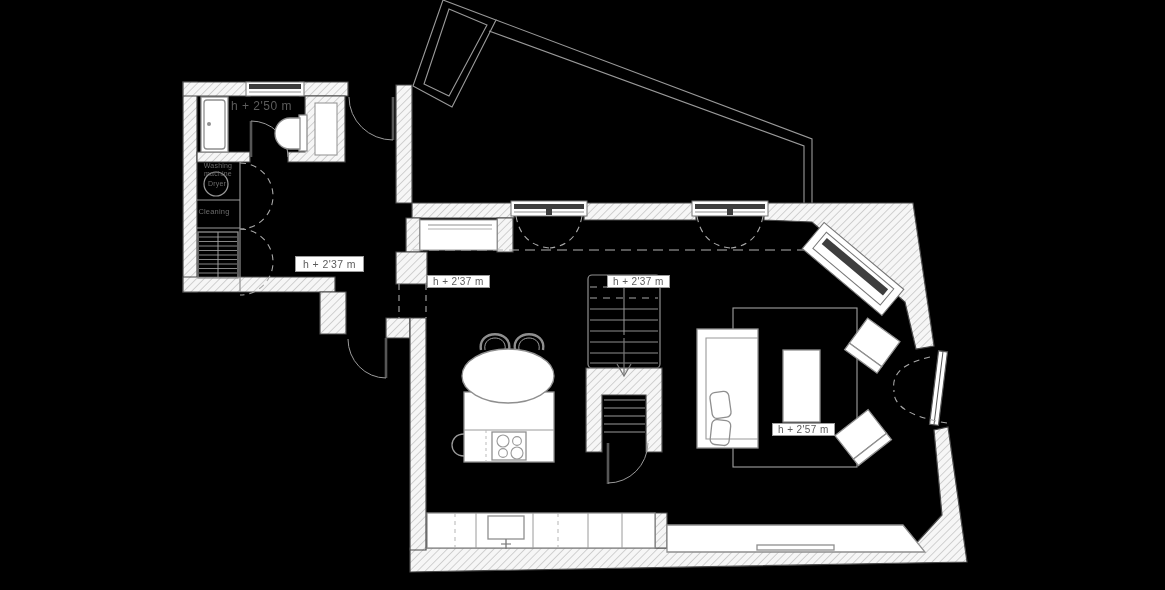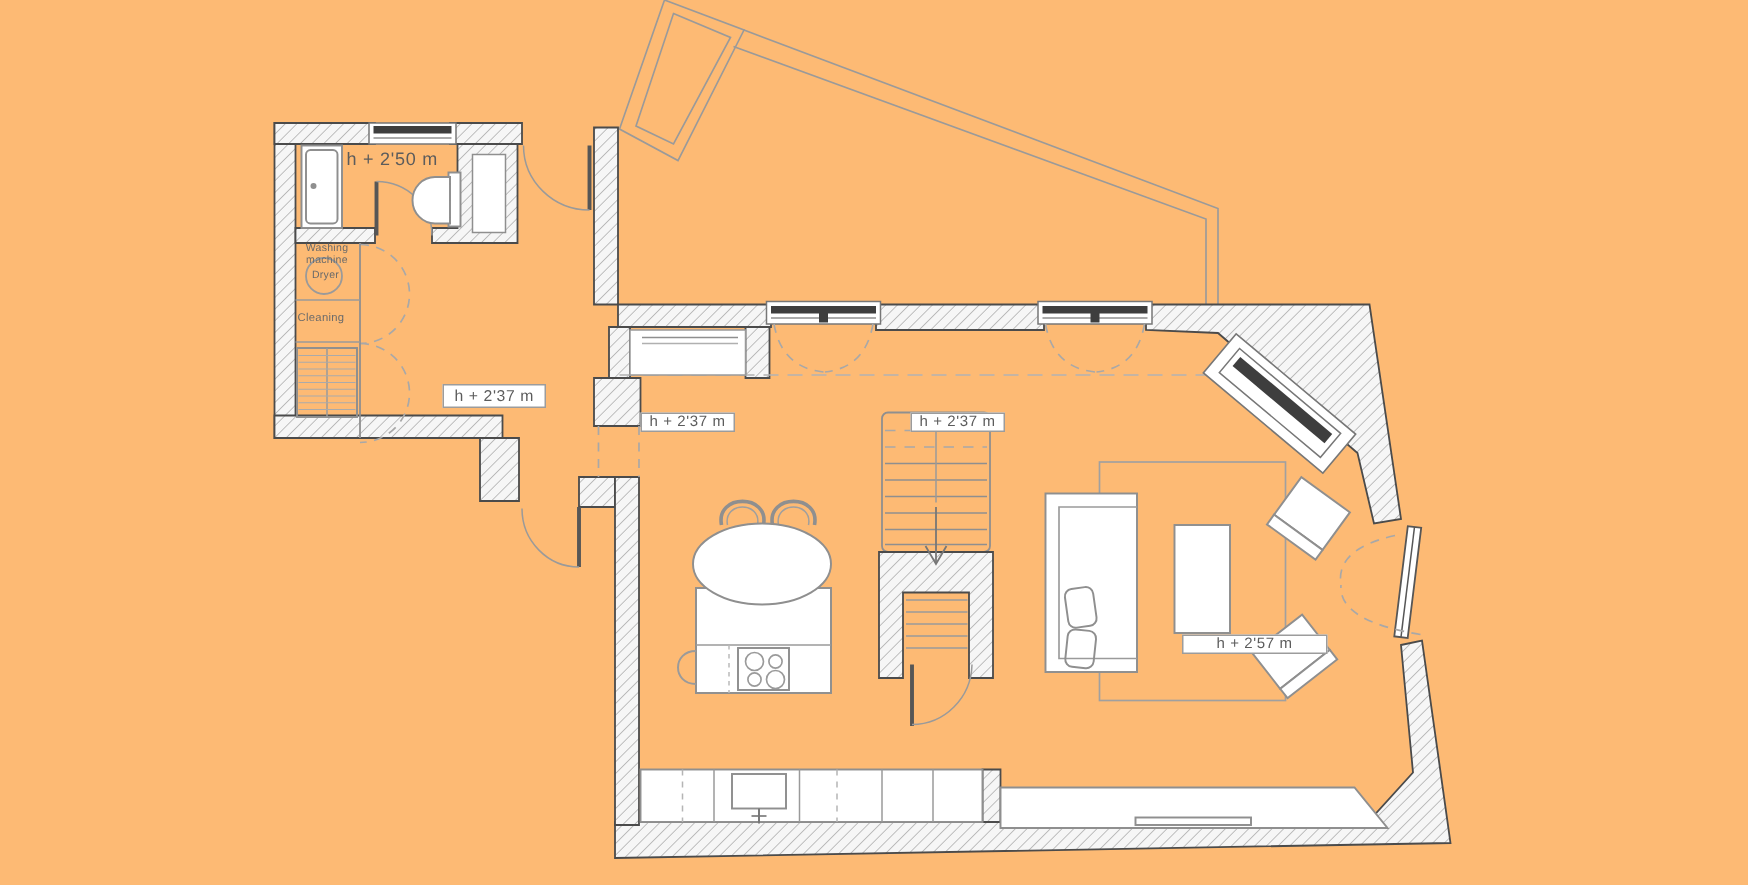--- a/index.html
+++ b/index.html
@@ -1,19 +1,19 @@
 <!DOCTYPE html>
 <html><head>
 <meta charset="utf-8">
 <style>
   html,body{margin:0;padding:0;background:#ffffff;}
   .plan{
     position:relative;
     width:1165px;height:590px;
-    background:#fdba74;
+    background:#000000;
     font-family:"Liberation Sans", sans-serif;
     overflow:hidden;
   }
   .plan svg{position:absolute;left:0;top:0;}
   .lbl{position:absolute;color:#5c5c5c;white-space:nowrap;}
   .lbl-plain{font-size:12px;letter-spacing:.5px;}
   .lbl-box{
     font-size:10.5px;letter-spacing:.4px;
     border:1px solid #9c9c9c;background:#ffffff;
     padding:1px 7px;color:#5c5c5c;margin-top:48px;
@@ -278,20 +278,20 @@
 </svg>
 
 <div class="lbl lbl-plain" style="left:231px;top:99px;">h + 2'50 m</div>
 
 <div class="lbl lbl-box" style="left:295px;top:208px;">h + 2'37 m</div>
 
 <div class="lbl lbl-box" style="left:427px;top:227px;font-size:10px;padding:0 5px;">h + 2'37 m</div>
 
 <div class="lbl lbl-box" style="left:607px;top:227px;font-size:10px;padding:0 5px;">h + 2'37 m</div>
 
-<div class="lbl lbl-box" style="left:788px;top:375px;font-size:10px;padding:0 22px;">h + 2'57 m</div>
+<div class="lbl lbl-box" style="left:772px;top:375px;font-size:10px;padding:0 5px;">h + 2'57 m</div>
 
 <div class="lbl lbl-tiny" style="left:197px;top:162px;width:42px;text-align:center;">Washing</div>
 <div class="lbl lbl-tiny" style="left:197px;top:170px;width:42px;text-align:center;">machine</div>
 <div class="lbl lbl-tiny" style="left:204px;top:180px;width:26px;text-align:center;">Dryer</div>
 <div class="lbl lbl-tiny" style="left:198px;top:207px;width:32px;text-align:center;font-size:7.5px;">Cleaning</div>
 
 </div>
 
 </body></html>

